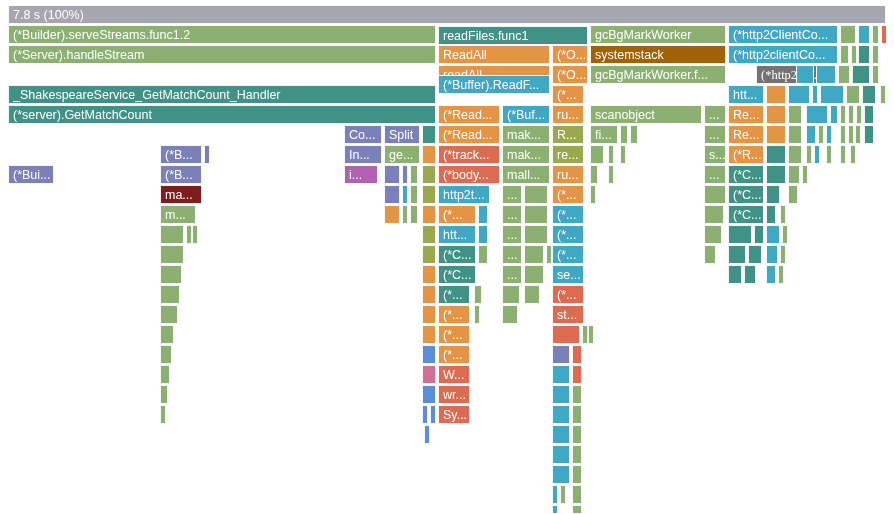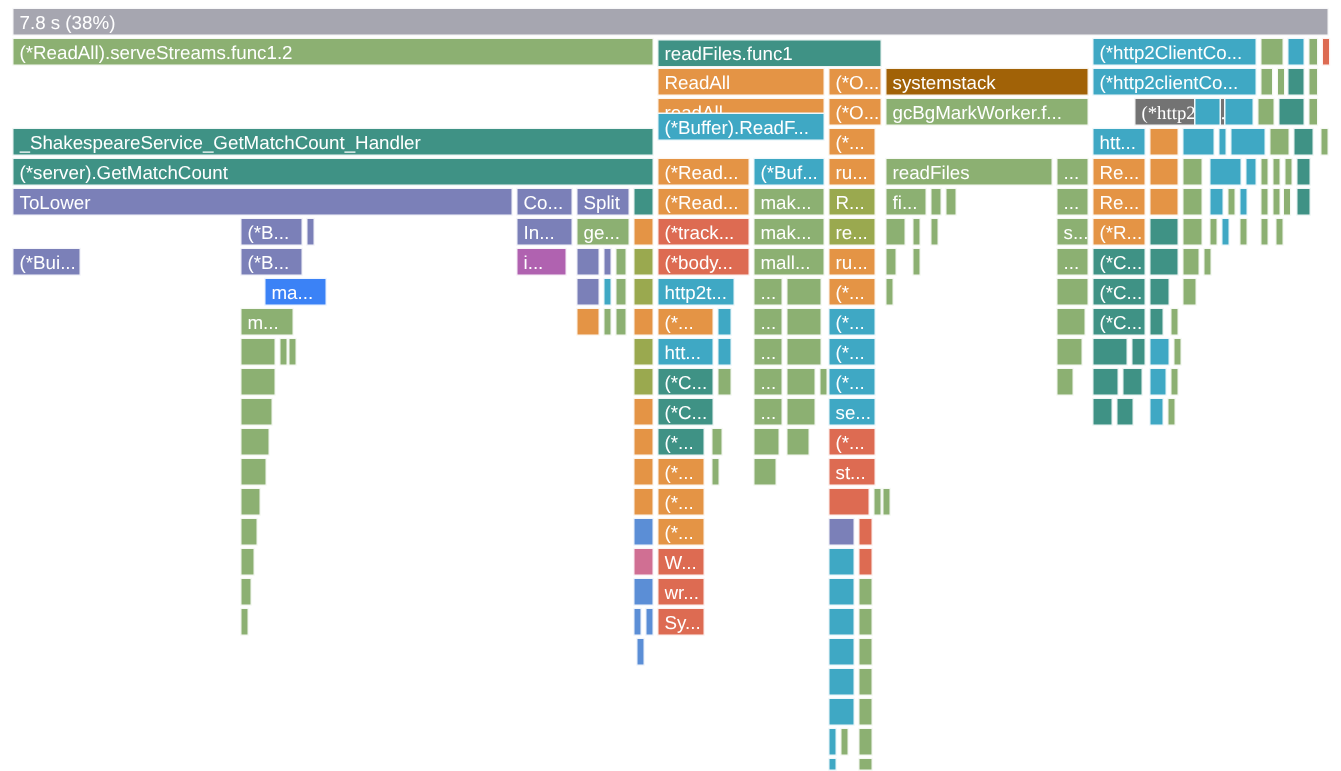--- a/index.html
+++ b/index.html
@@ -35,43 +35,49 @@
     display:block;
     pointer-events:none;
     overflow:hidden;
   }
 </style>
 </head>
 <body>
 
 <div id="flame">
     <div class="frame header" style="left: 8px; top: 5px; width: 878px; height: 19px; background: rgb(166, 166, 176);">
-      <span class="lbl">7.8 s (38%)</span>
+      <span class="lbl">7.8 s (100%)</span>
     </div>
     <div class="frame" style="left: 8px; top: 25px; width: 428px; height: 19px; background: rgb(140, 176, 114);">
-      <span class="lbl">(*ReadAll).serveStreams.func1.2</span>
+      <span class="lbl">(*Builder).serveStreams.func1.2</span>
     </div>
     <div class="frame" style="left: 438px; top: 26px; width: 150px; height: 19px; background: rgb(63, 146, 133);">
       <span class="lbl">readFiles.func1</span>
     </div>
+    <div class="frame" style="left: 590px; top: 25px; width: 136px; height: 19px; background: rgb(140, 176, 114);">
+      <span class="lbl">gcBgMarkWorker</span>
+    </div>
     <div class="frame" style="left: 728px; top: 25px; width: 110px; height: 19px; background: rgb(63, 168, 196);">
       <span class="lbl">(*http2ClientCo...</span>
     </div>
     <div class="frame" style="left: 840px; top: 25px; width: 16px; height: 19px; background: rgb(140, 176, 114);">
       <span class="lbl"></span>
     </div>
     <div class="frame" style="left: 858px; top: 25px; width: 12px; height: 19px; background: rgb(63, 168, 196);">
       <span class="lbl"></span>
     </div>
     <div class="frame" style="left: 872px; top: 25px; width: 7px; height: 19px; background: rgb(140, 176, 114);">
       <span class="lbl"></span>
     </div>
     <div class="frame" style="left: 881px; top: 25px; width: 5px; height: 19px; background: rgb(221, 107, 82);">
       <span class="lbl"></span>
     </div>
+    <div class="frame" style="left: 8px; top: 45px; width: 428px; height: 19px; background: rgb(140, 176, 114);">
+      <span class="lbl">(*Server).handleStream</span>
+    </div>
     <div class="frame" style="left: 438px; top: 45px; width: 112px; height: 19px; background: rgb(228, 148, 69);">
       <span class="lbl">ReadAll</span>
     </div>
     <div class="frame" style="left: 552px; top: 45px; width: 36px; height: 19px; background: rgb(228, 148, 69);">
       <span class="lbl">(*O...</span>
     </div>
     <div class="frame" style="left: 590px; top: 45px; width: 136px; height: 19px; background: #a16207;">
       <span class="lbl">systemstack</span>
     </div>
     <div class="frame" style="left: 728px; top: 45px; width: 110px; height: 19px; background: rgb(63, 168, 196);">
@@ -155,21 +161,21 @@
     <div class="frame" style="left: 438px; top: 105px; width: 62px; height: 19px; background: rgb(228, 148, 69);">
       <span class="lbl">(*Read...</span>
     </div>
     <div class="frame" style="left: 502px; top: 105px; width: 48px; height: 19px; background: rgb(63, 168, 196);">
       <span class="lbl">(*Buf...</span>
     </div>
     <div class="frame" style="left: 552px; top: 105px; width: 32px; height: 19px; background: rgb(228, 148, 69);">
       <span class="lbl">ru...</span>
     </div>
     <div class="frame" style="left: 590px; top: 105px; width: 112px; height: 19px; background: rgb(140, 176, 114);">
-      <span class="lbl">readFiles</span>
+      <span class="lbl">scanobject</span>
     </div>
     <div class="frame" style="left: 704px; top: 105px; width: 22px; height: 19px; background: rgb(140, 176, 114);">
       <span class="lbl">...</span>
     </div>
     <div class="frame" style="left: 728px; top: 105px; width: 36px; height: 19px; background: rgb(228, 148, 69);">
       <span class="lbl">Re...</span>
     </div>
     <div class="frame" style="left: 766px; top: 105px; width: 20px; height: 19px; background: rgb(228, 148, 69);">
       <span class="lbl"></span>
     </div>
@@ -187,23 +193,20 @@
     </div>
     <div class="frame" style="left: 848px; top: 105px; width: 6px; height: 19px; background: rgb(140, 176, 114);">
       <span class="lbl"></span>
     </div>
     <div class="frame" style="left: 856px; top: 105px; width: 6px; height: 19px; background: rgb(140, 176, 114);">
       <span class="lbl"></span>
     </div>
     <div class="frame" style="left: 864px; top: 105px; width: 10px; height: 19px; background: rgb(63, 146, 133);">
       <span class="lbl"></span>
     </div>
-    <div class="frame" style="left: 8px; top: 125px; width: 334px; height: 19px; background: rgb(123, 128, 184);">
-      <span class="lbl">ToLower</span>
-    </div>
     <div class="frame" style="left: 344px; top: 125px; width: 38px; height: 19px; background: rgb(123, 128, 184);">
       <span class="lbl">Co...</span>
     </div>
     <div class="frame" style="left: 384px; top: 125px; width: 36px; height: 19px; background: rgb(123, 128, 184);">
       <span class="lbl">Split</span>
     </div>
     <div class="frame" style="left: 422px; top: 125px; width: 14px; height: 19px; background: rgb(63, 146, 133);">
       <span class="lbl"></span>
     </div>
     <div class="frame" style="left: 438px; top: 125px; width: 62px; height: 19px; background: rgb(228, 148, 69);">
@@ -361,21 +364,21 @@
     </div>
     <div class="frame" style="left: 766px; top: 165px; width: 20px; height: 19px; background: rgb(63, 146, 133);">
       <span class="lbl"></span>
     </div>
     <div class="frame" style="left: 788px; top: 165px; width: 12px; height: 19px; background: rgb(140, 176, 114);">
       <span class="lbl"></span>
     </div>
     <div class="frame" style="left: 802px; top: 165px; width: 6px; height: 19px; background: rgb(140, 176, 114);">
       <span class="lbl"></span>
     </div>
-    <div class="frame" style="left: 176px; top: 185px; width: 42px; height: 19px; background: #3b82f6;">
+    <div class="frame" style="left: 160px; top: 185px; width: 42px; height: 19px; background: #7f1d1d;">
       <span class="lbl">ma...</span>
     </div>
     <div class="frame" style="left: 384px; top: 185px; width: 16px; height: 19px; background: rgb(123, 128, 184);">
       <span class="lbl"></span>
     </div>
     <div class="frame" style="left: 402px; top: 185px; width: 6px; height: 19px; background: rgb(63, 168, 196);">
       <span class="lbl"></span>
     </div>
     <div class="frame" style="left: 410px; top: 185px; width: 8px; height: 19px; background: rgb(140, 176, 114);">
       <span class="lbl"></span>

